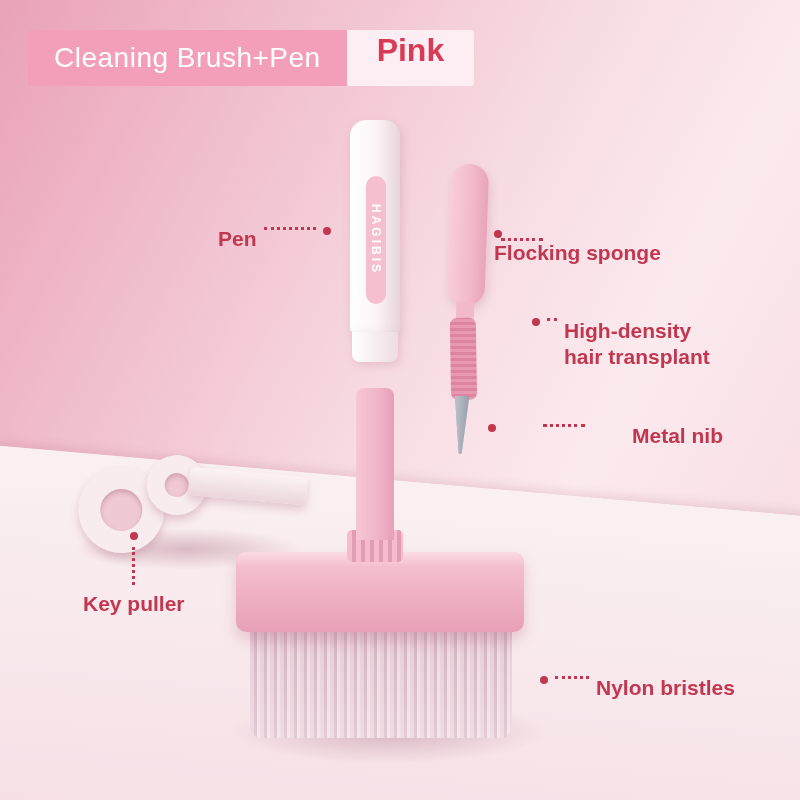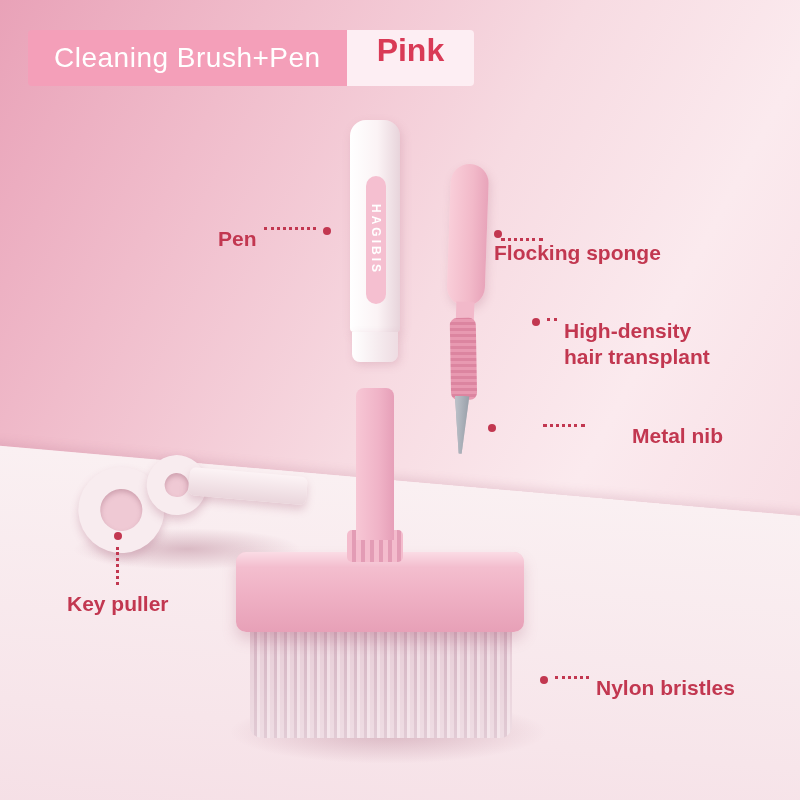--- a/index.html
+++ b/index.html
@@ -133,21 +133,21 @@
       <span>hair transplant</span>
     </span>
   </div>
 
   <div class="callout" style="left:488px;top:424px;gap:40px;">
     <span class="dot"></span>
     <span class="hline" style="width:42px;"></span>
     <span>Metal nib</span>
   </div>
 
-  <div class="callout callout-col" style="left:67px;top:532px;">
+  <div class="callout callout-col" style="left:83px;top:532px;">
     <span class="dot"></span>
     <span class="vline" style="height:38px;"></span>
     <span>Key puller</span>
   </div>
 
   <div class="callout" style="left:540px;top:676px;">
     <span class="dot"></span>
     <span class="hline" style="width:34px;"></span>
     <span>Nylon bristles</span>
   </div>

